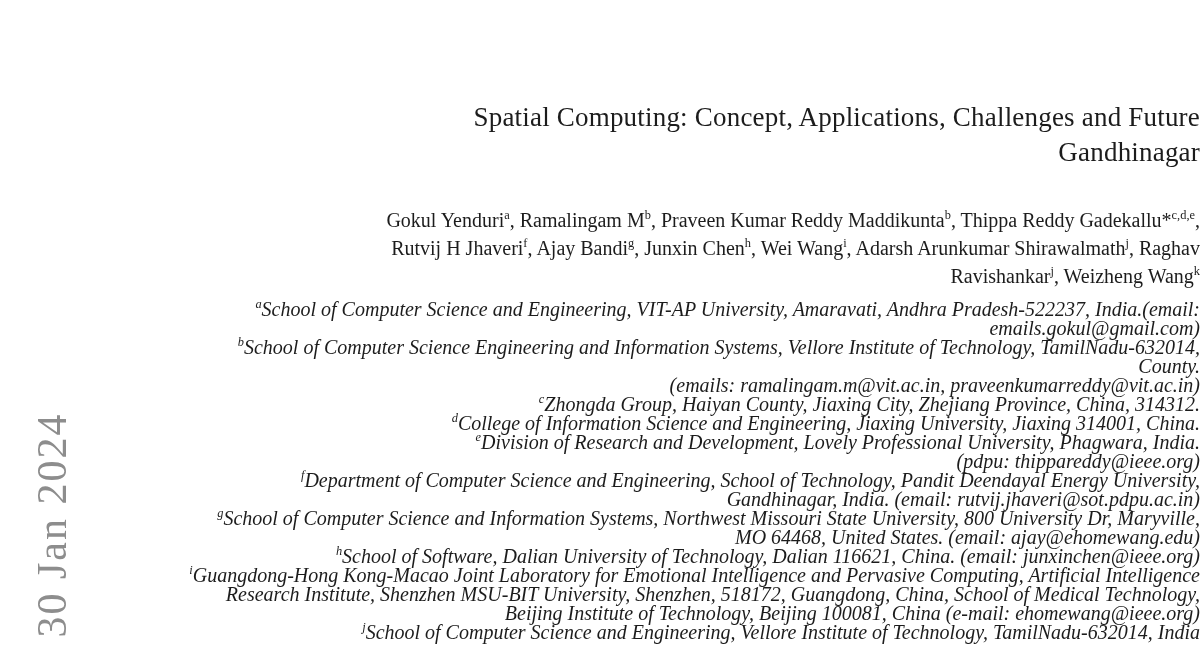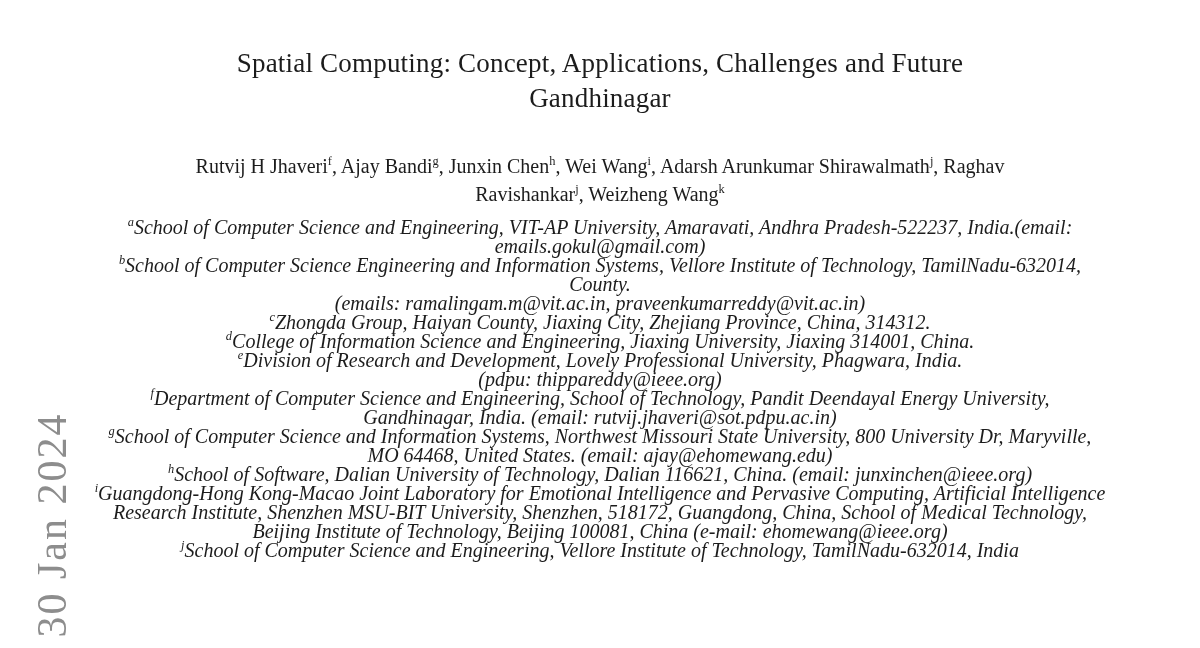--- a/index.html
+++ b/index.html
@@ -6,22 +6,22 @@
   body {
     width: 1200px;
     height: 648px;
     background: #ffffff;
     overflow: hidden;
     position: relative;
     color: #1c1c1c;
     font-family: "Liberation Serif", serif;
   }
   .content {
-    padding-top: 46px;
-    text-align: center;
+    padding-top: 100px;
+    text-align: right;
     position: relative;
     z-index: 2;
   }
   .paper-title {
     font-size: 27px;
     line-height: 35px;
     letter-spacing: 0.2px;
     color: #1c1c1c;
   }
   .authors-block {
@@ -63,20 +63,21 @@
 
 <div class="arxiv-stamp" style="color: rgb(141, 141, 141);">] 30 Jan 2024</div>
 
 <div class="content">
   <div class="paper-title">
     <div>Spatial Computing: Concept, Applications, Challenges and Future</div>
     <div>Gandhinagar</div>
   </div>
 
   <div class="authors-block">
+      <div class="author-line">Gokul Yenduri<sup>a</sup>, Ramalingam M<sup>b</sup>, Praveen Kumar Reddy Maddikunta<sup>b</sup>, Thippa Reddy Gadekallu*<sup>c,d,e</sup>,</div>
       <div class="author-line">Rutvij H Jhaveri<sup>f</sup>, Ajay Bandi<sup>g</sup>, Junxin Chen<sup>h</sup>, Wei Wang<sup>i</sup>, Adarsh Arunkumar Shirawalmath<sup>j</sup>, Raghav</div>
       <div class="author-line">Ravishankar<sup>j</sup>, Weizheng Wang<sup>k</sup></div>
     </div>
 
   <div class="affils-block">
       <div class="affil-line"><sup>a</sup>School of Computer Science and Engineering, VIT-AP University, Amaravati, Andhra Pradesh-522237, India.(email:</div>
       <div class="affil-line">emails.gokul@gmail.com)</div>
       <div class="affil-line"><sup>b</sup>School of Computer Science Engineering and Information Systems, Vellore Institute of Technology, TamilNadu-632014,</div>
       <div class="affil-line">County.</div>
       <div class="affil-line">(emails: ramalingam.m@vit.ac.in, praveenkumarreddy@vit.ac.in)</div>

